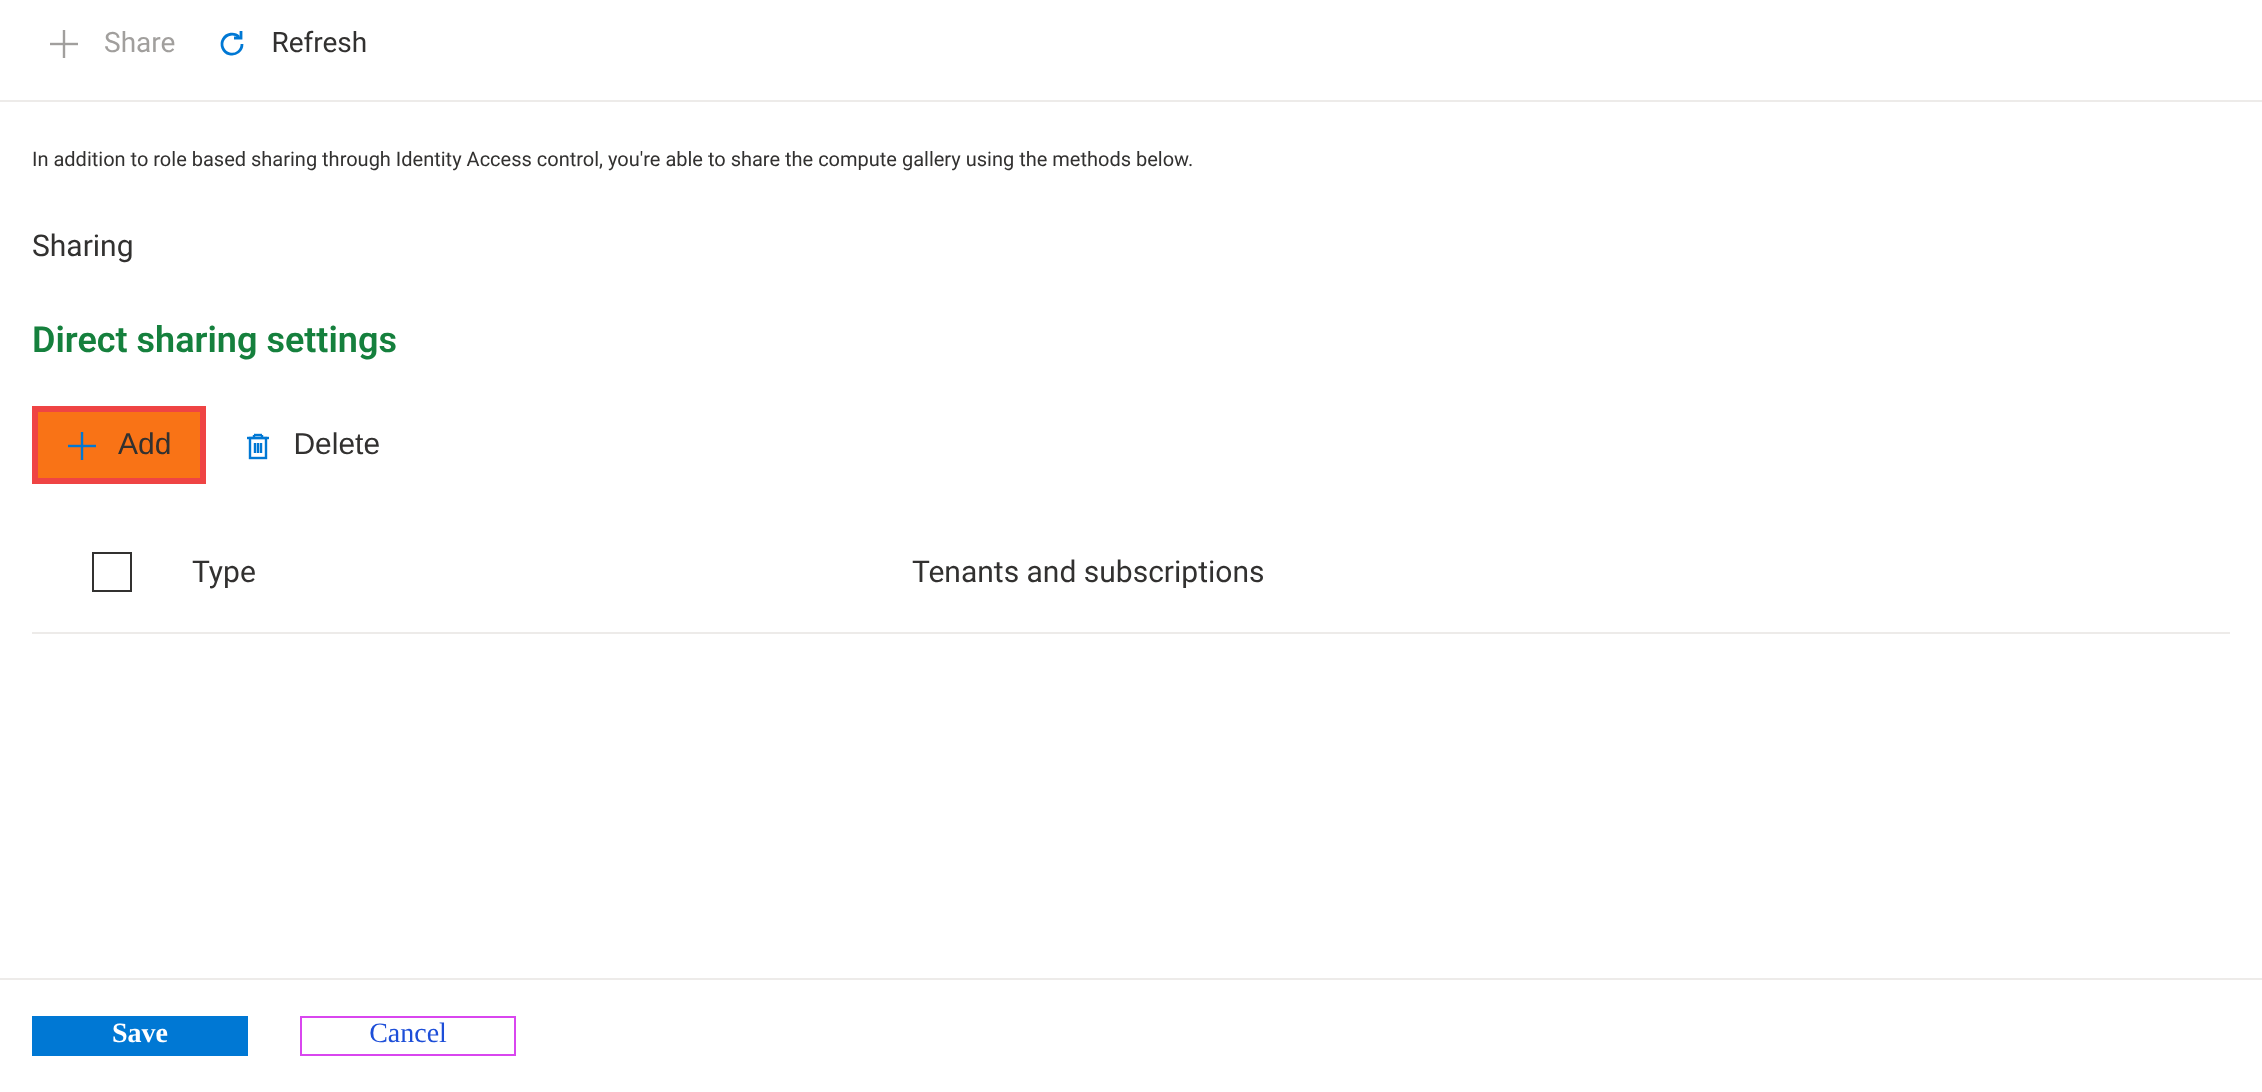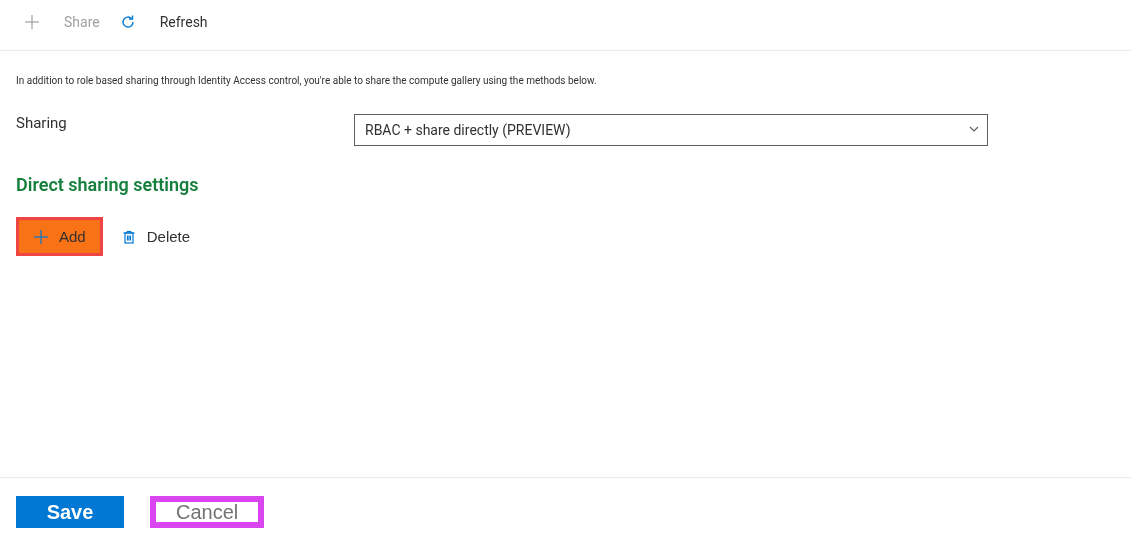--- a/index.html
+++ b/index.html
@@ -19,21 +19,21 @@
     .toolbar {
       display: flex;
       align-items: center;
       gap: 4px;
       padding: 10px 16px 16px 16px;
       border-bottom: 1px solid #edebe9;
     }
     .toolbar-item {
       display: inline-flex;
       align-items: center;
-      gap: 24px;
+      gap: 12px;
       padding: 4px 8px;
       cursor: pointer;
       color: #323130;
     }
     .toolbar-item.disabled {
       color: #a19f9d;
       cursor: default;
     }
     .toolbar-item.disabled svg {
       stroke: #a19f9d;
@@ -158,40 +158,40 @@
       position: absolute;
       bottom: 0;
       left: 0;
       right: 0;
       border-top: 1px solid #edebe9;
       padding: 18px 16px;
       display: flex;
       gap: 26px;
     }
     .btn {
-      height: 32px;
+      height: 20px;
       min-width: 108px;
       padding: 0 20px;
-      font-size: 20px;
-      font-family: Liberation Sans, sans-serif;
+      font-size: 14px;
+      font-family: Liberation Serif, serif;
       cursor: pointer;
       display: inline-flex;
       align-items: center;
       justify-content: center;
     }
     .btn-primary {
       background: #0078d4;
       border: 1px solid #0078d4;
       color: #ffffff;
       font-weight: 600;
     }
     .btn-secondary {
       background: #ffffff;
-      border: 6px solid #d946ef;
-      color: #737373;
+      border: 1px solid #d946ef;
+      color: #1d4ed8;
     }
   </style>
 </head>
 <body>
 
 <div class="toolbar">
   <div class="toolbar-item disabled">
     <span class="icon-wrap">
       <svg viewBox="0 0 16 16" fill="none" stroke="#a19f9d" stroke-width="1.2">
         <line x1="8" y1="1" x2="8" y2="15"></line>
@@ -209,30 +209,20 @@
     </span>
     <span>Refresh</span>
   </div>
 </div>
 
 <div class="content">
   <div class="description">In addition to role based sharing through Identity Access control, you're able to share the compute gallery using the methods below.</div>
 
   <div class="form-row">
     <div class="form-label">Sharing</div>
-    <div class="select-wrap">
-      <div class="select-field">
-        <span>RBAC + share directly (PREVIEW)</span>
-      </div>
-      <span class="select-chevron">
-        <svg width="12" height="12" viewBox="0 0 12 12" fill="none" stroke="#605e5c" stroke-width="1.2">
-          <polyline points="2,4 6,8 10,4"></polyline>
-        </svg>
-      </span>
-    </div>
   </div>
 
   <div class="section-heading">Direct sharing settings</div>
 
   <div class="action-row">
     <button class="add-button">
       <span class="icon-wrap">
         <svg viewBox="0 0 16 16" fill="none" stroke="#0078d4" stroke-width="1.2">
           <line x1="8" y1="1" x2="8" y2="15"></line>
           <line x1="1" y1="8" x2="15" y2="8"></line>
@@ -250,18 +240,27 @@
           <line x1="6" y1="2.5" x2="10" y2="2.5"></line>
           <line x1="6.5" y1="6.5" x2="6.5" y2="11.5"></line>
           <line x1="8" y1="6.5" x2="8" y2="11.5"></line>
           <line x1="9.5" y1="6.5" x2="9.5" y2="11.5"></line>
         </svg>
       </span>
       <span>Delete</span>
     </button>
   </div>
 
+  <div class="table-wrap">
+    <div class="table-header">
+      <div class="th-checkbox">
+        <div class="checkbox"></div>
+      </div>
+      <div class="th-type">Type</div>
+      <div class="th-tenants">Tenants and subscriptions</div>
+    </div>
+  </div>
 </div>
 
 <div class="footer">
   <button class="btn btn-primary">Save</button>
   <button class="btn btn-secondary">Cancel</button>
 </div>
 
 </body></html>

